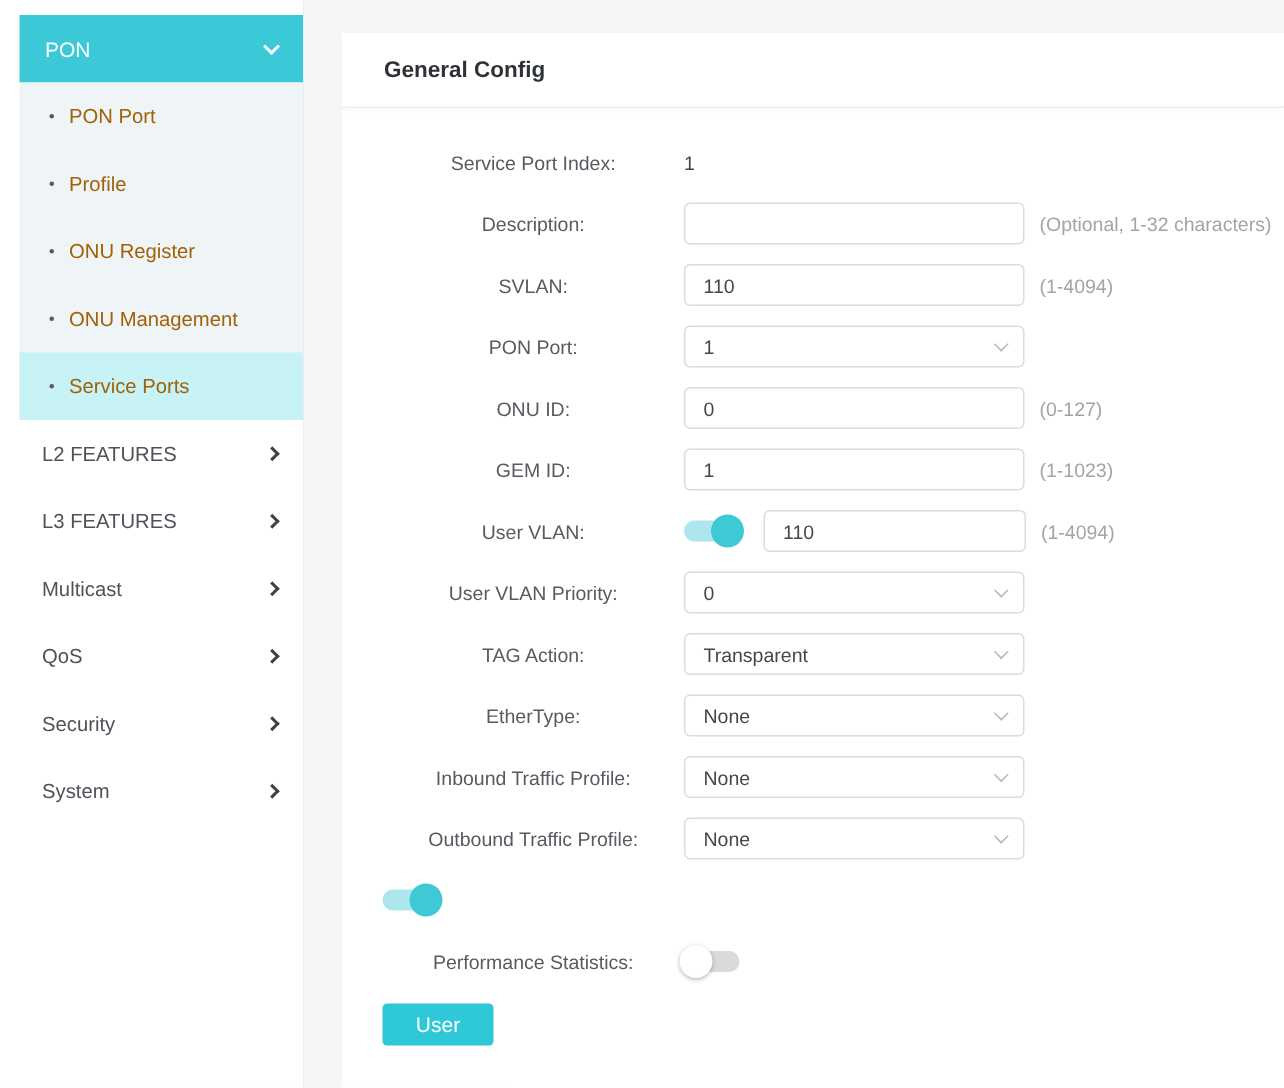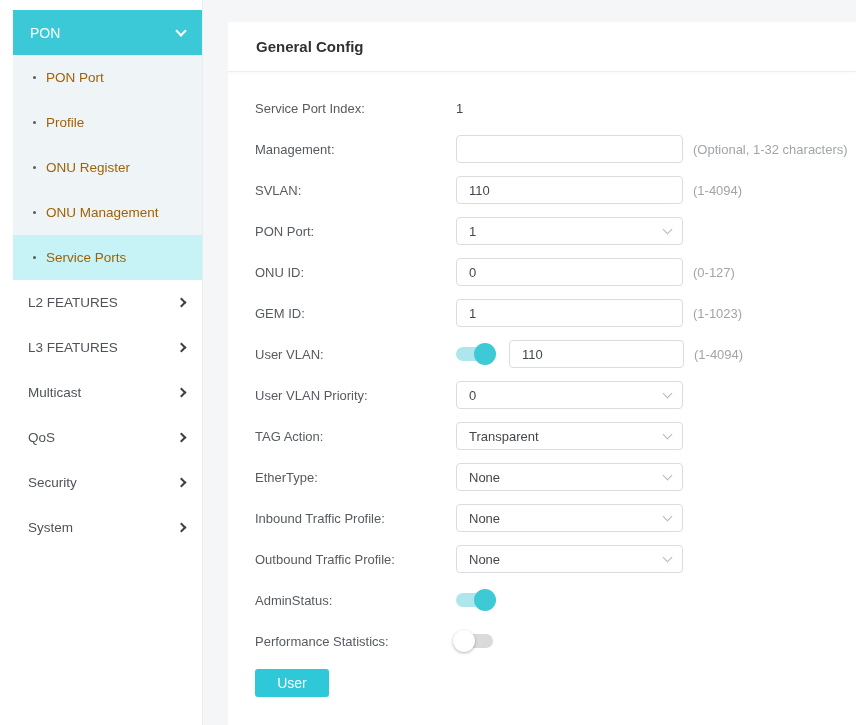--- a/index.html
+++ b/index.html
@@ -47,21 +47,21 @@
   .card {
     position:absolute; left:228px; top:22px; right:0; bottom:0; background:#ffffff;
   }
   .card-header {
     height:50px; display:flex; align-items:center; padding-left:28px;
     font-size:15px; font-weight:bold; color:#2e3236;
     border-bottom:1px solid #eceef0; box-shadow:0 2px 3px rgba(0,0,0,0.02);
   }
   .form { padding:22px 0 0 27px; }
   .frow { display:flex; align-items:center; min-height:28px; margin-bottom:13px; }
-  .flabel { width:201px; flex-shrink:0; font-size:13px; color:#565b61; }
+  .flabel { width:201px; flex-shrink:0; font-size:13px; color:#565b61;text-align:center; }
   .fvalue { font-size:13px; color:#43484d; }
   .tinput {
     width:227px; height:28px; border:1px solid #d9dce0; border-radius:4px;
     padding:0 12px; font-size:13px; color:#43484d; outline:none; background:#fff;
     font-family:"Liberation Sans", sans-serif;
   }
   .tinput.narrow { width:175px; margin-left:16px; }
   .sel {
     width:227px; height:28px; border:1px solid #d9dce0; border-radius:4px;
     padding:0 11px 0 12px; display:flex; align-items:center; justify-content:space-between;
@@ -150,21 +150,21 @@
   <div class="card-header">General Config</div>
 
   <div class="form">
 
     <div class="frow">
       <span class="flabel">Service Port Index:</span>
       <span class="fvalue">1</span>
     </div>
 
     <div class="frow">
-      <span class="flabel">Management:</span>
+      <span class="flabel">Description:</span>
       <input class="tinput" type="text" value="" style="">
       <span class="hint">(Optional, 1-32 characters)</span>
     </div>
 
     <div class="frow">
       <span class="flabel">SVLAN:</span>
       <input class="tinput" type="text" value="110" style="">
       <span class="hint">(1-4094)</span>
     </div>
 
@@ -231,21 +231,20 @@
 
     <div class="frow">
       <span class="flabel">Outbound Traffic Profile:</span>
       <div class="sel">
         <span>None</span>
         <span class="chev-d-gray"></span>
       </div>
     </div>
 
     <div class="frow">
-      <span class="flabel">AdminStatus:</span>
       <div class="toggle on">
           <span class="knob"></span>
         </div>
     </div>
 
     <div class="frow">
       <span class="flabel">Performance Statistics:</span>
       <div class="toggle off">
           <span class="knob"></span>
         </div>

